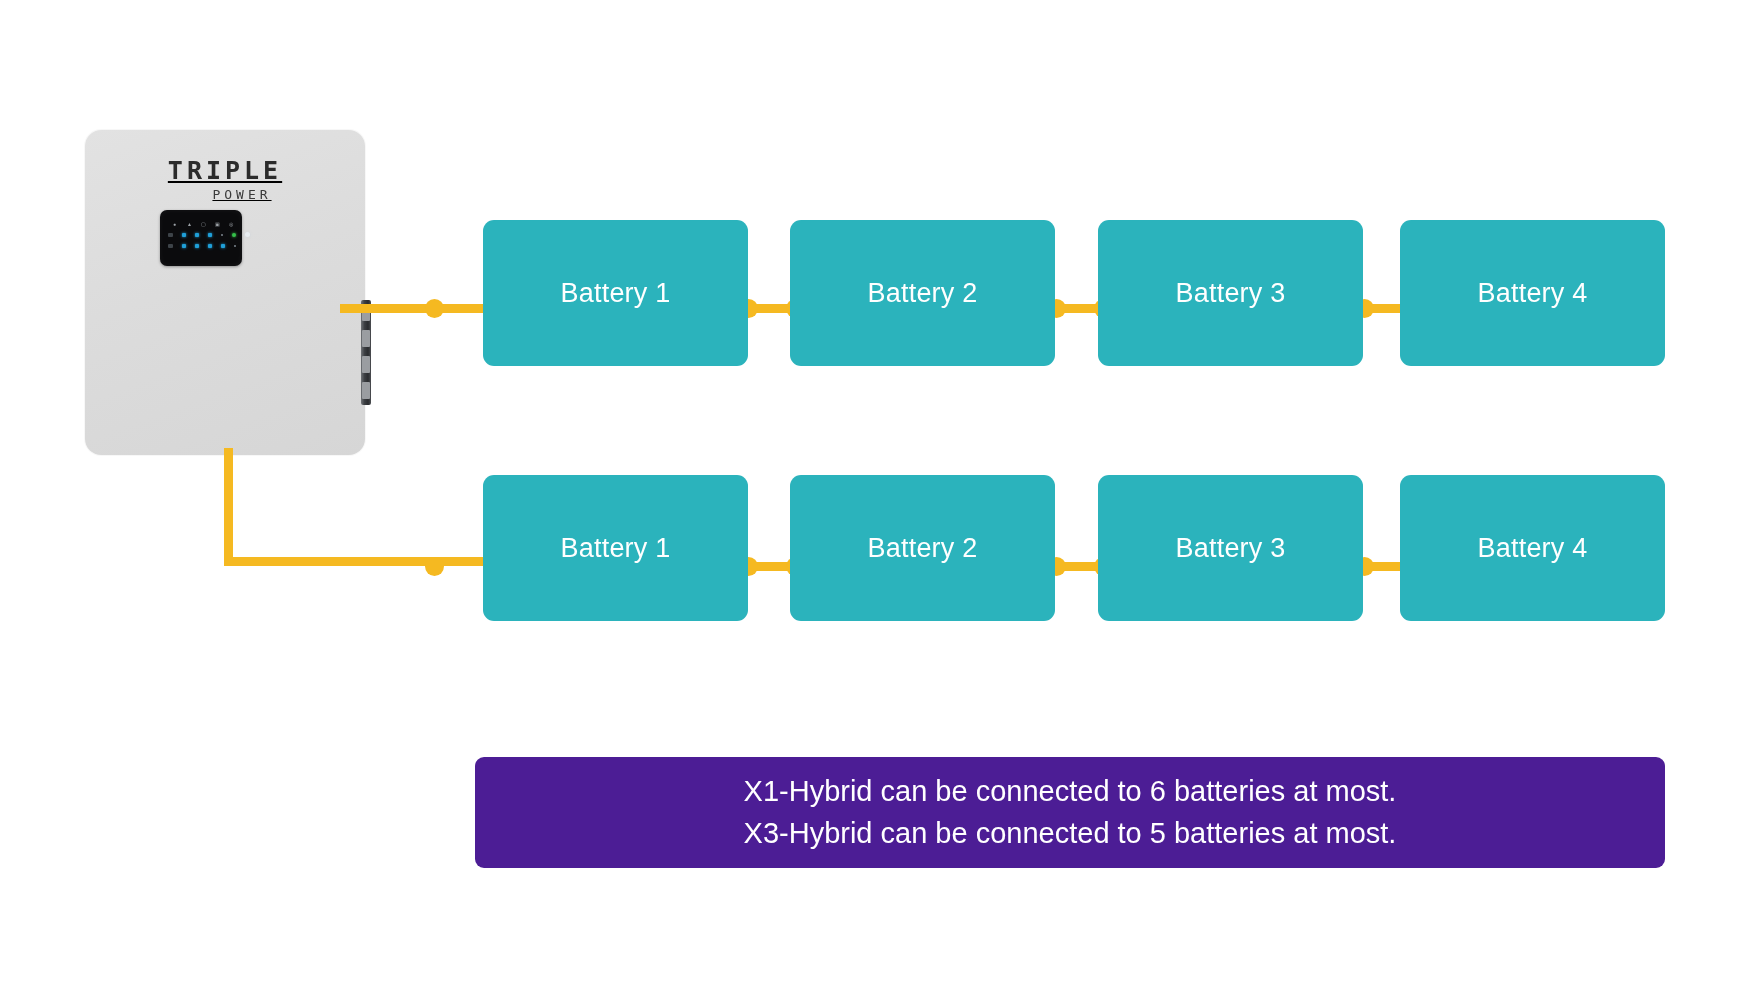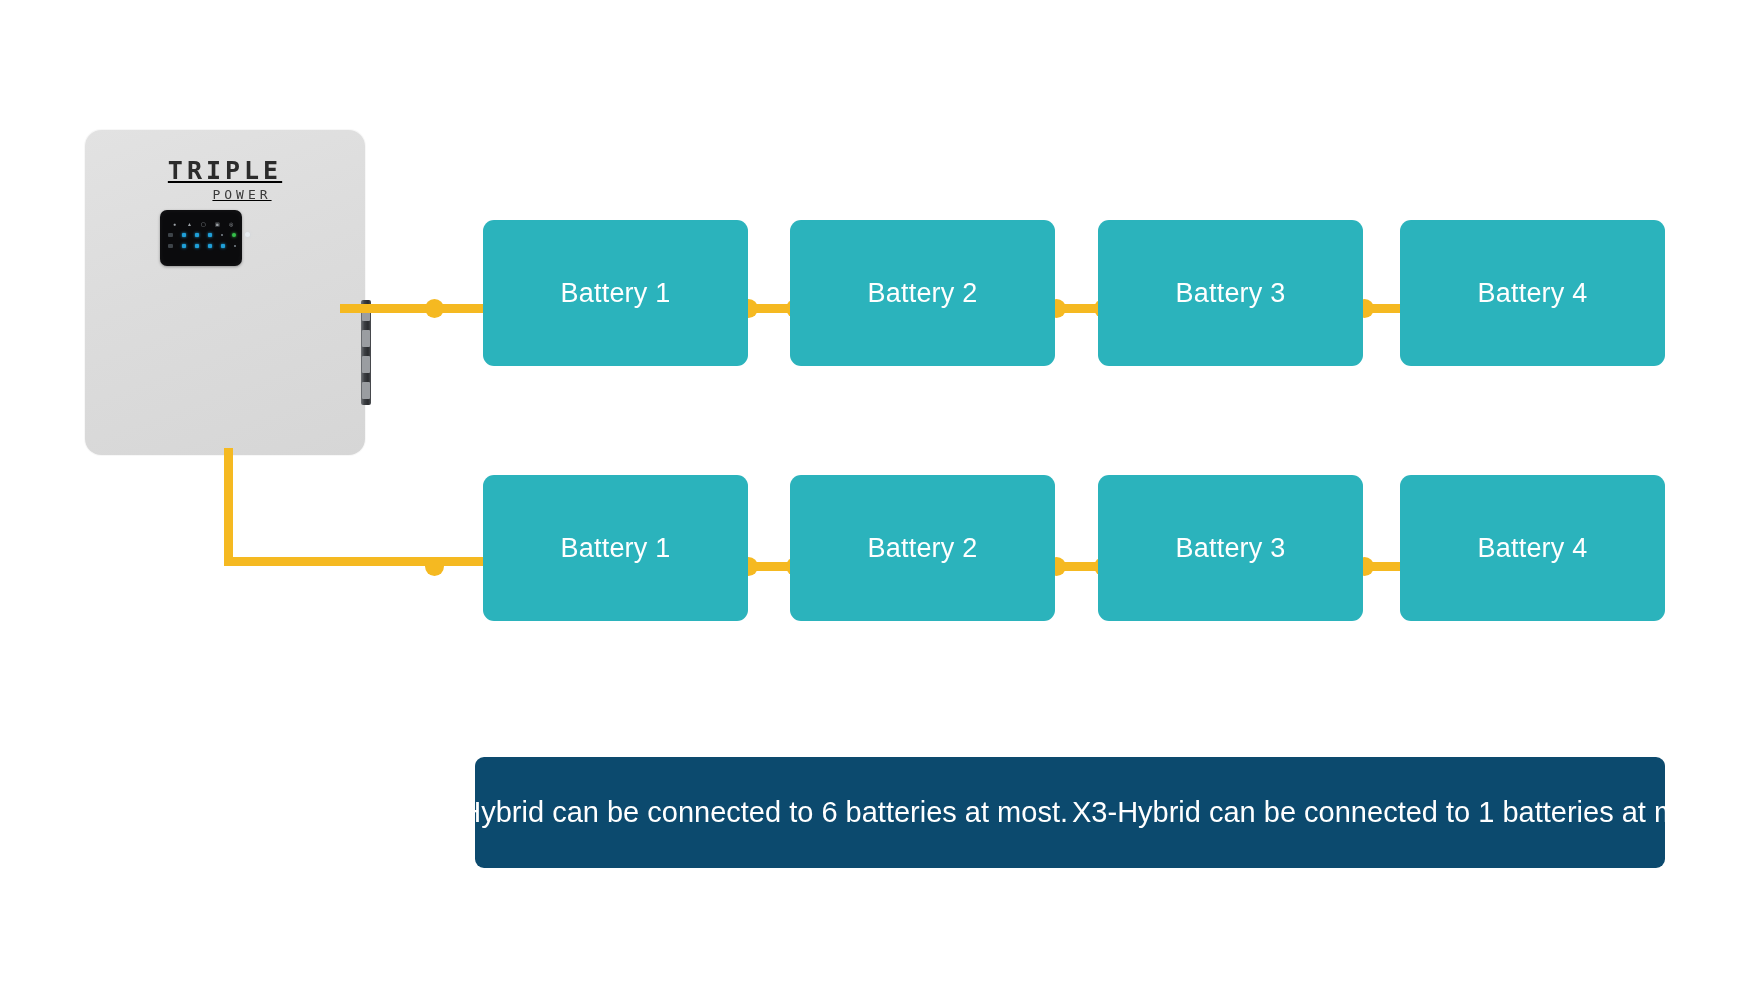--- a/index.html
+++ b/index.html
@@ -77,22 +77,22 @@
     display:flex;align-items:center;justify-content:center;
   }
   .batt span{
     color:#ffffff;font-size:27px;font-weight:400;
     letter-spacing:.2px;
   }
 
   
   .infobox{
     position:absolute;left:475px;top:757px;width:1190px;height:111px;
-    background:#0c4a6e;border-radius:9px;
-    display:flex;flex-direction:row;
+    background:#4c1d95;border-radius:9px;
+    display:flex;flex-direction:column;
     align-items:center;justify-content:center;
     gap:4px;
   }
   .infobox div{
     color:#ffffff;font-size:29px;font-weight:400;line-height:1.28;
     white-space:nowrap;
   }
 </style>
 </head>
 <body>
@@ -193,16 +193,16 @@
   </div>
   <div class="batt" style="left:1098px;top:475px;">
     <span>Battery 3</span>
   </div>
   <div class="batt" style="left:1400px;top:475px;">
     <span>Battery 4</span>
   </div>
 
   <div class="infobox">
     <div>X1-Hybrid can be connected to 6 batteries at most.</div>
-    <div>X3-Hybrid can be connected to 1 batteries at most.</div>
+    <div>X3-Hybrid can be connected to 5 batteries at most.</div>
   </div>
 
 </div>
 
 </body></html>

